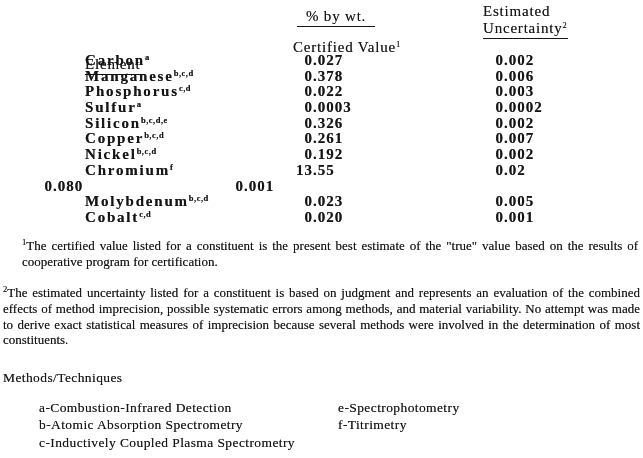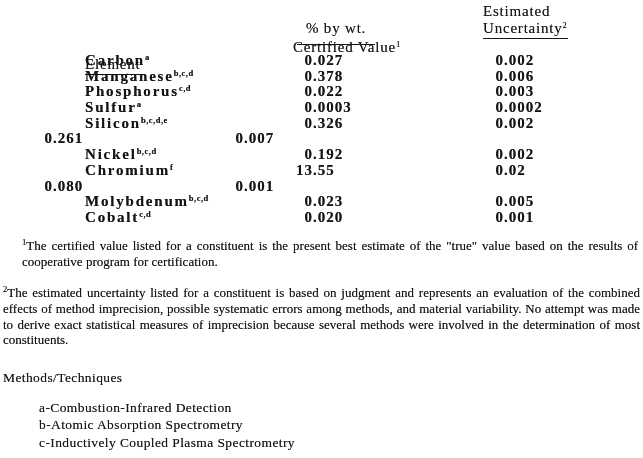--- a/index.html
+++ b/index.html
@@ -17,21 +17,21 @@
     font-size: 8.5px;
     line-height: 0;
     letter-spacing: 0;
     vertical-align: 5px;
   }
 
   
   .hdr { font-size: 15px; letter-spacing: 0.8px; white-space: nowrap; }
   .hdr-element     { left: 85px;  top: 20px; padding: 0 3px 1px 0; margin-top: 36px; }
   .hdr-cert-line1  { left: 293px; top: 3px; margin-top: 36px;  }
-  .hdr-cert-line2  { left: 297px; top: 20px; padding: 0 9px 7px 9px; }
+  .hdr-cert-line2  { left: 297px; top: 8px; padding: 0 9px 1px 9px; }
   .hdr-est-line1   { left: 483px; top: 3px; text-align: right;  }
   .hdr-est-line2   { left: 483px; top: 20px; padding: 0 1px 1px 0; }
   .underlined { border-bottom: 1.4px solid #151515; }
 
   
   .rows { position: absolute; top: 53px; left: 0; width: 643px; font-weight: bold; }
   .row  { display: flex; height: 15.7px; line-height: 15.7px; font-size: 15px; white-space: nowrap; }
   .c-el { padding-left: 85px; width: 175px; box-sizing: content-box; letter-spacing: 1.8px; }
   .c-el sup { letter-spacing: 0.5px; }
   .c-cv { width: 120px; letter-spacing: 1px; }
@@ -147,20 +147,23 @@
         <span class="frac">.326</span>
       </div>
       <div class="gap"></div>
       <div class="c-un dec">
         <span class="int">0</span>
         <span class="frac">.002</span>
       </div>
     </div>
 
     <div class="row">
+      <div class="c-el">
+        <span>Copper</span><sup>b,c,d</sup>
+      </div>
       <div class="c-cv dec">
         <span class="int">0</span>
         <span class="frac">.261</span>
       </div>
       <div class="gap"></div>
       <div class="c-un dec">
         <span class="int">0</span>
         <span class="frac">.007</span>
       </div>
     </div>
@@ -255,15 +258,17 @@
 
     <div>b-Atomic Absorption Spectrometry</div>
 
     <div>c-Inductively Coupled Plasma Spectrometry</div>
 
 </div>
 
 <div class="abs m-list m-right">
 
 
-
+    <div>e-Spectrophotometry</div>
+
+    <div>f-Titrimetry</div>
 
 </div>
 
 </body></html>

